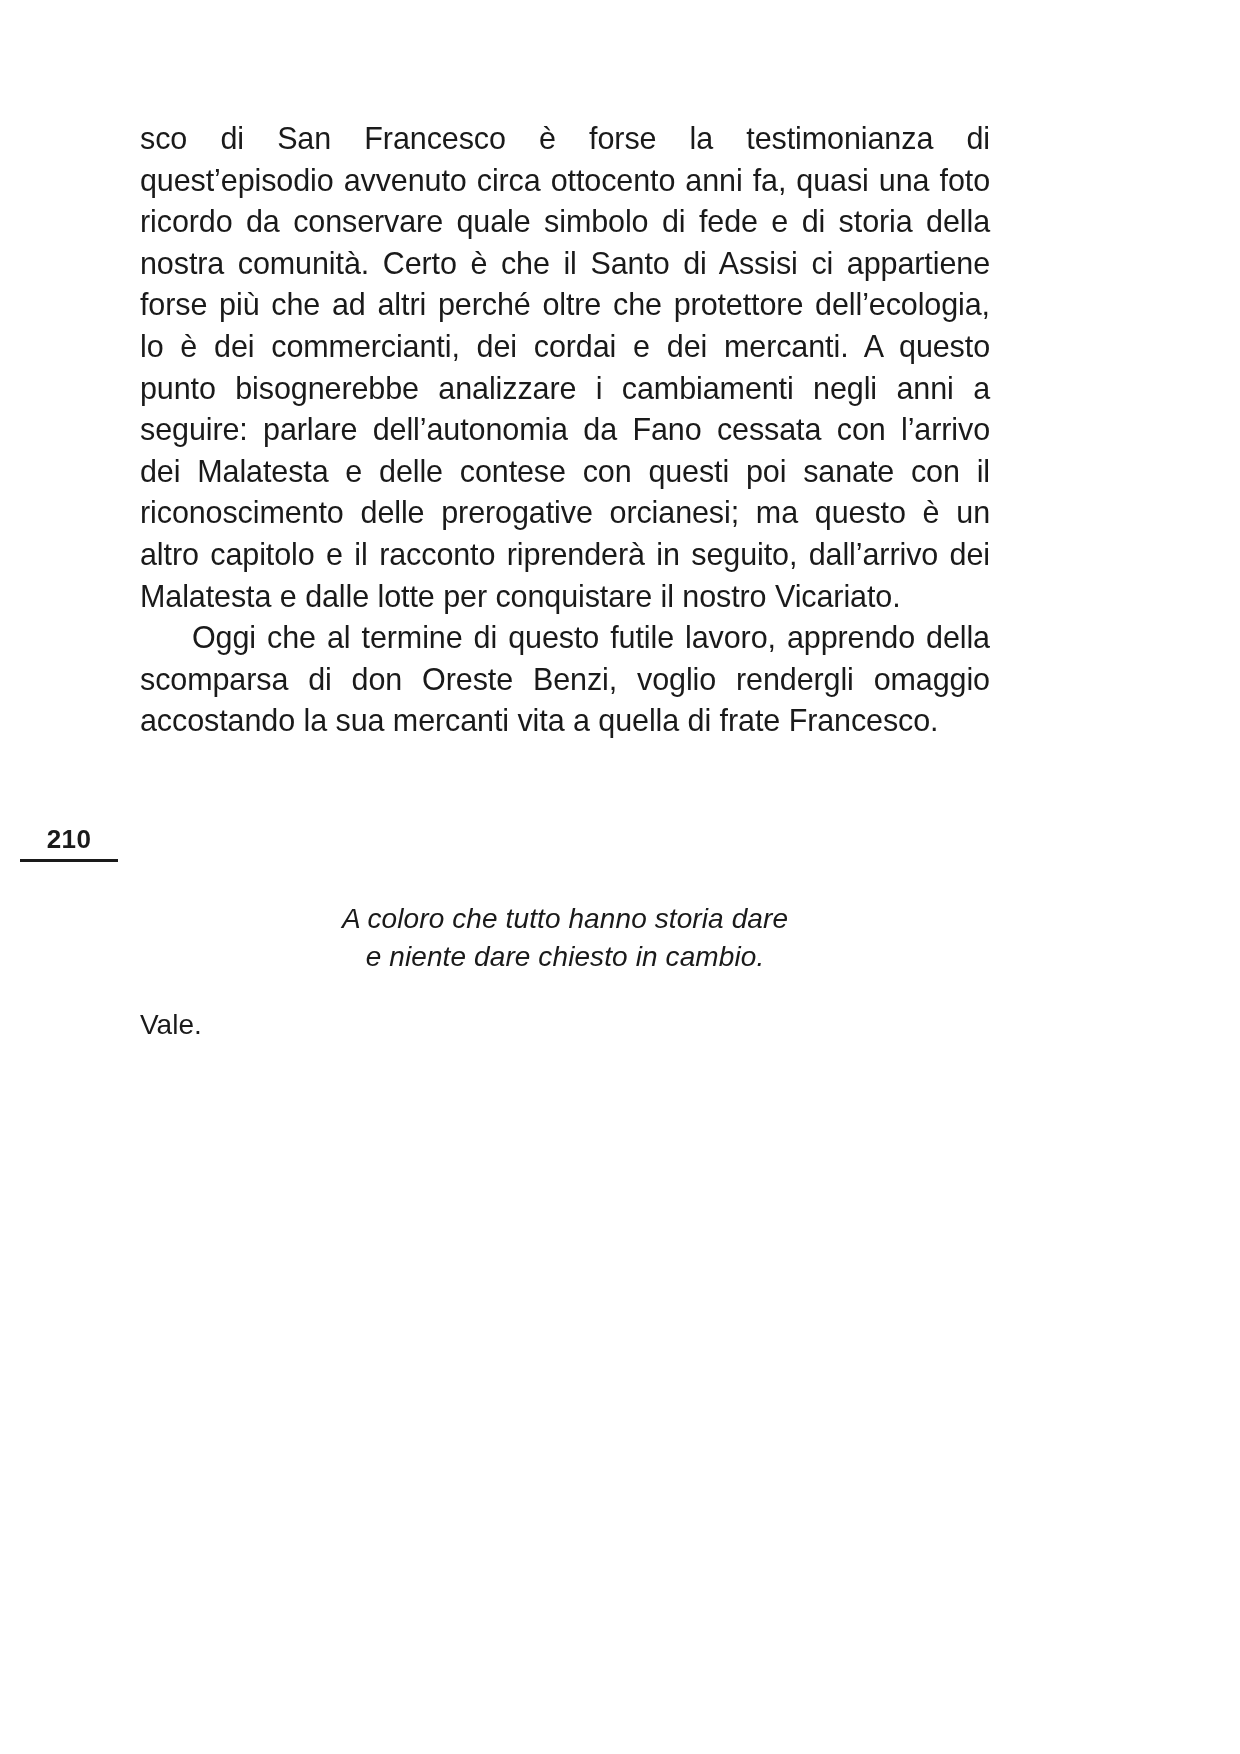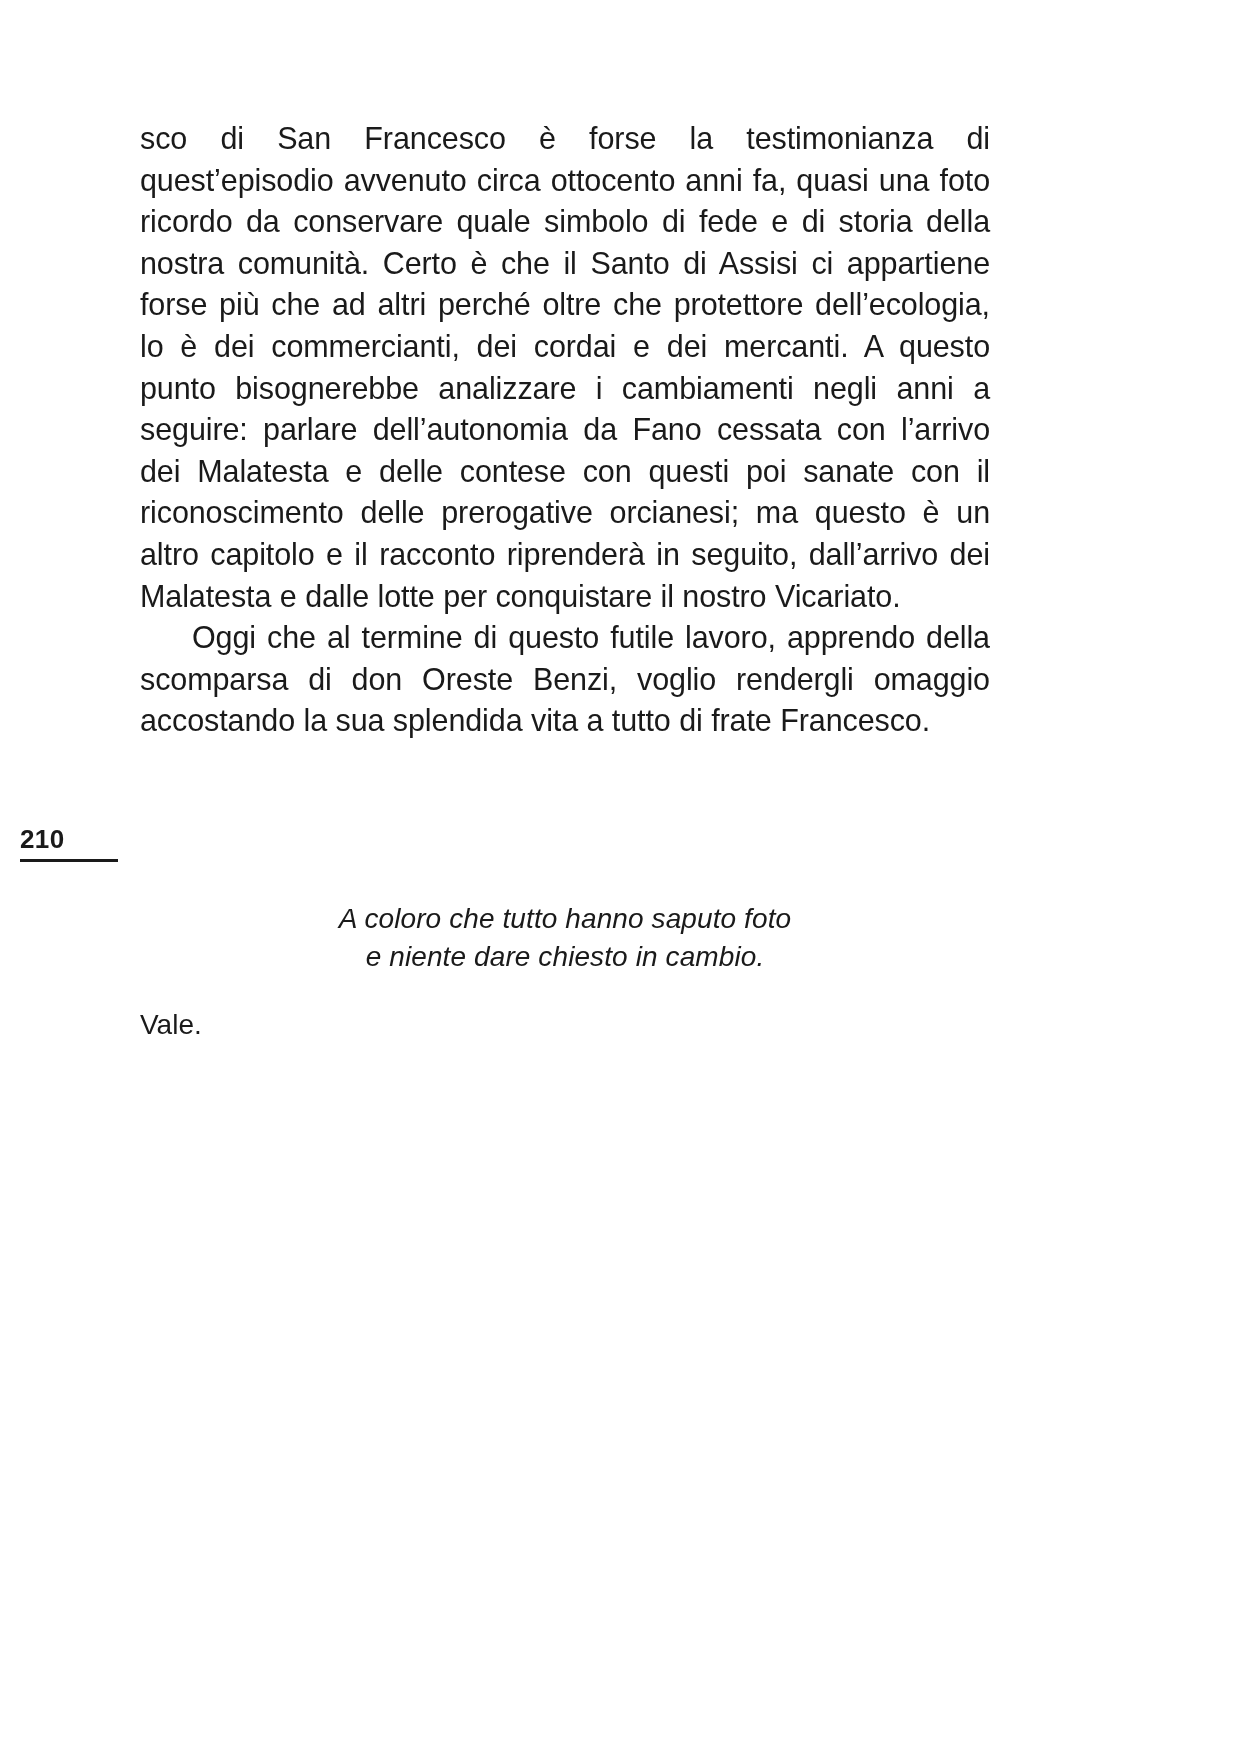--- a/index.html
+++ b/index.html
@@ -43,21 +43,21 @@
   .body-par + .body-par {
     text-indent: 52px;
   }
 
   
   .folio {
     position: absolute;
     left: 20px;
     top: 824px;
     width: 98px;
-    text-align: left;
+    text-align: center;
   }
   .folio-number {
     display: block;
     font-size: 26px;
     font-weight: bold;
     color: #1a1a1a;
     letter-spacing: 0.4px;
     line-height: 30px;
   }
   .folio-rule {
@@ -95,27 +95,27 @@
     font-style: normal;
   }
 </style>
 </head>
 <body>
 
 <div class="page">
 
   <div class="text-column">
     <p class="body-par">sco di San Francesco è forse la testimonianza di quest’episodio avvenuto circa ottocento anni fa, quasi una foto ricordo da conservare quale simbolo di fede e di storia della nostra comunità. Certo è che il Santo di Assisi ci appartiene forse più che ad altri perché oltre che protettore dell’ecologia, lo è dei commercianti, dei cordai e dei mercanti. A questo punto bisognerebbe analizzare i cambiamenti negli anni a seguire: parlare dell’autonomia da Fano cessata con l’arrivo dei Malatesta e delle contese con questi poi sanate con il riconoscimento delle prerogative orcianesi; ma questo è un altro capitolo e il racconto riprenderà in seguito, dall’arrivo dei Malatesta e dalle lotte per conquistare il nostro Vicariato.</p>
-    <p class="body-par">Oggi che al termine di questo futile lavoro, apprendo della scomparsa di don Oreste Benzi, voglio rendergli omaggio accostando la sua splendida vita a tutto di frate Francesco.</p>
+    <p class="body-par">Oggi che al termine di questo futile lavoro, apprendo della scomparsa di don Oreste Benzi, voglio rendergli omaggio accostando la sua mercanti vita a quella di frate Francesco.</p>
   </div>
 
   <div class="folio">
     <span class="folio-number">210</span>
     <span class="folio-rule"></span>
   </div>
 
   <div class="dedication">
-    <span class="dedication-line">A coloro che tutto hanno saputo foto</span>
+    <span class="dedication-line">A coloro che tutto hanno storia dare</span>
     <span class="dedication-line">e niente dare chiesto in cambio.</span>
     <span class="signature">Vale.</span>
   </div>
 
 </div>
 
 </body></html>

